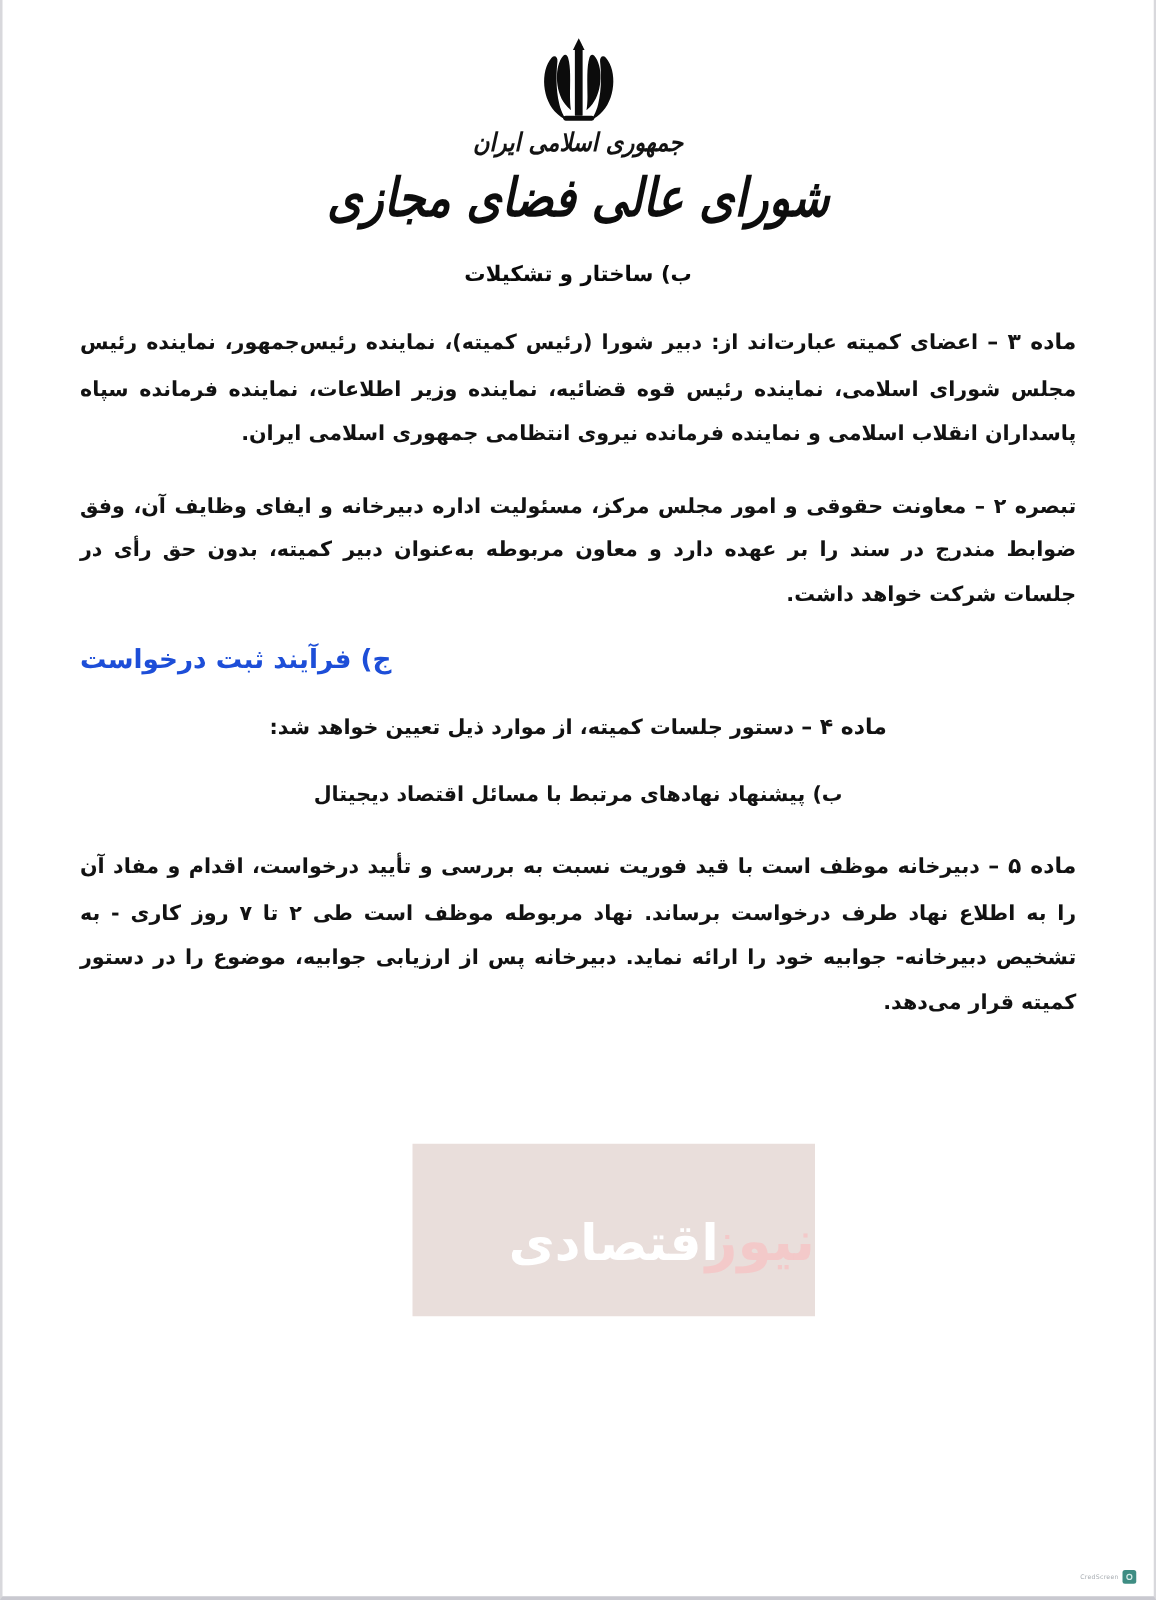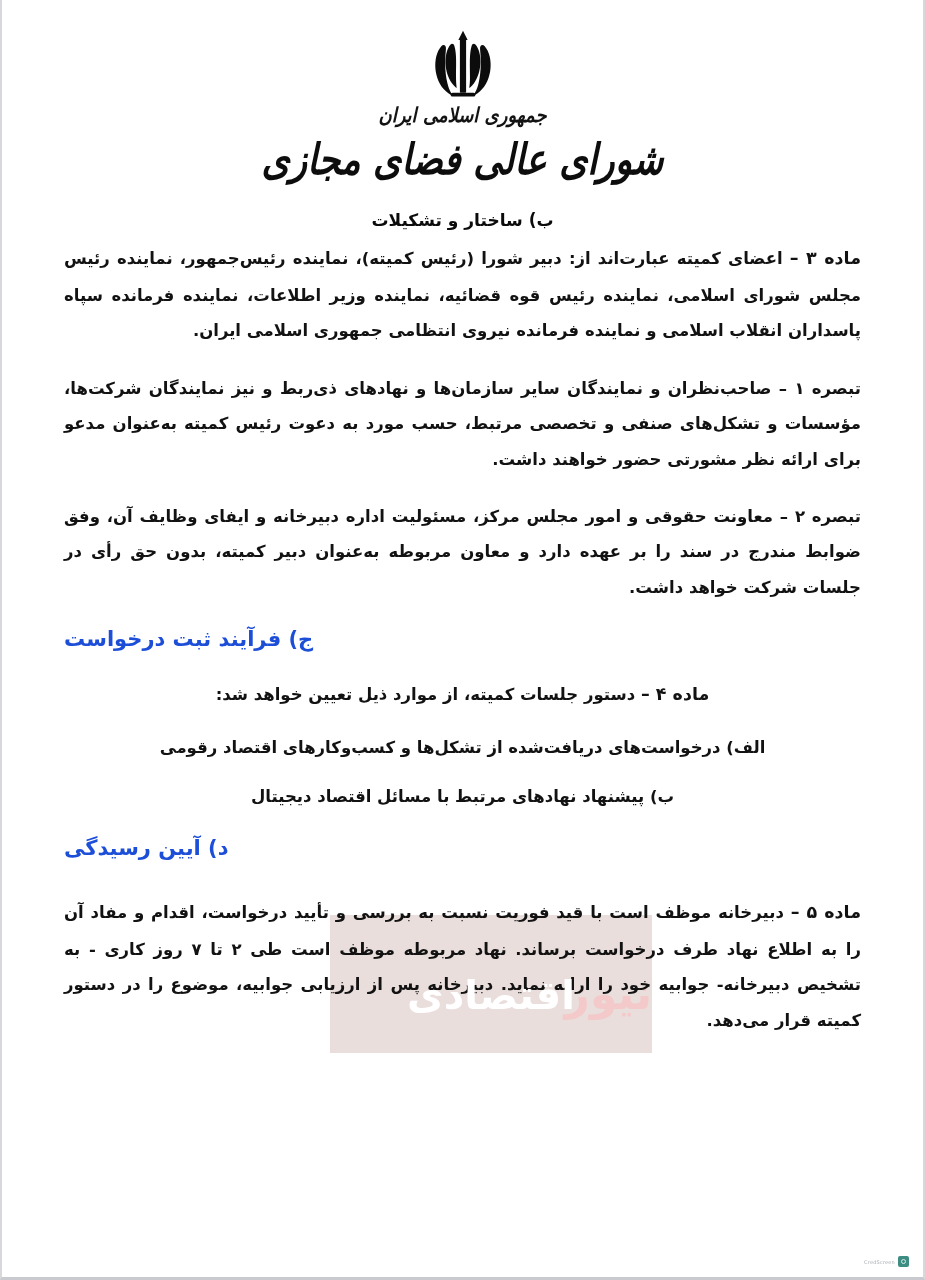--- a/index.html
+++ b/index.html
@@ -56,21 +56,21 @@
     font-size: 17px;
     font-weight: 700;
     color: #0b0b0b;
     text-align: center;
   }
 
   
   .body-area {
     position: relative;
     padding: 0 62px;
-    margin-top: 10px;
+    margin-top: 26px;
     z-index: 2;
   }
   p.para {
     margin: 0 0 22px 0;
     font-size: 16.5px;
     line-height: 2.15;
     color: #121212;
     text-align: justify;
     text-justify: inter-word;
     font-weight: 600;
@@ -215,41 +215,35 @@
   <div class="watermark-block"></div>
   <div class="watermark-behind">نیوز</div>
 
   <div class="body-area">
 
     <p class="para gap-lg">
       <span class="lead">ماده ۳ –</span>
       <span>اعضای کمیته عبارت‌اند از: دبیر شورا (رئیس کمیته)، نماینده رئیس‌جمهور، نماینده رئیس مجلس شورای اسلامی، نماینده رئیس قوه قضائیه، نماینده وزیر اطلاعات، نماینده فرمانده سپاه پاسداران انقلاب اسلامی و نماینده فرمانده نیروی انتظامی جمهوری اسلامی ایران.</span>
     </p>
 
-    <p class="para">
-      <span>تبصره ۱ –</span>
-      <span>صاحب‌نظران و نمایندگان سایر سازمان‌ها و نهادهای ذی‌ربط و نیز نمایندگان شرکت‌ها، مؤسسات و تشکل‌های صنفی و تخصصی مرتبط، حسب مورد به دعوت رئیس کمیته به‌عنوان مدعو برای ارائه نظر مشورتی حضور خواهند داشت.</span>
-    </p>
 
     <p class="para gap-xl">
       <span>تبصره ۲ –</span>
       <span>معاونت حقوقی و امور مجلس مرکز، مسئولیت اداره دبیرخانه و ایفای وظایف آن، وفق ضوابط مندرج در سند را بر عهده دارد و معاون مربوطه به‌عنوان دبیر کمیته، بدون حق رأی در جلسات شرکت خواهد داشت.</span>
     </p>
 
     <div class="centered-head">ج) فرآیند ثبت درخواست</div>
 
     <p class="indented">
       <span class="lead">ماده ۴ –</span>
       <span>دستور جلسات کمیته، از موارد ذیل تعیین خواهد شد:</span>
     </p>
 
-    <div class="list-item">الف) درخواست‌های دریافت‌شده از تشکل‌ها و کسب‌وکارهای اقتصاد رقومی</div>
     <div class="list-item">ب) پیشنهاد نهادهای مرتبط با مسائل اقتصاد دیجیتال</div>
 
-    <div class="centered-head" style="margin-bottom:34px">د) آیین رسیدگی</div>
 
     <p class="para gap-lg">
       <span class="lead">ماده ۵ –</span>
       <span>دبیرخانه موظف است با قید فوریت نسبت به بررسی و تأیید درخواست، اقدام و مفاد آن را به اطلاع نهاد طرف درخواست برساند. نهاد مربوطه موظف است طی ۲ تا ۷ روز کاری - به تشخیص دبیرخانه- جوابیه خود را ارائه نماید. دبیرخانه پس از ارزیابی جوابیه، موضوع را در دستور کمیته قرار می‌دهد.</span>
     </p>
 
   </div>
 
   <div class="watermark-word">اقتصادی</div>
 

